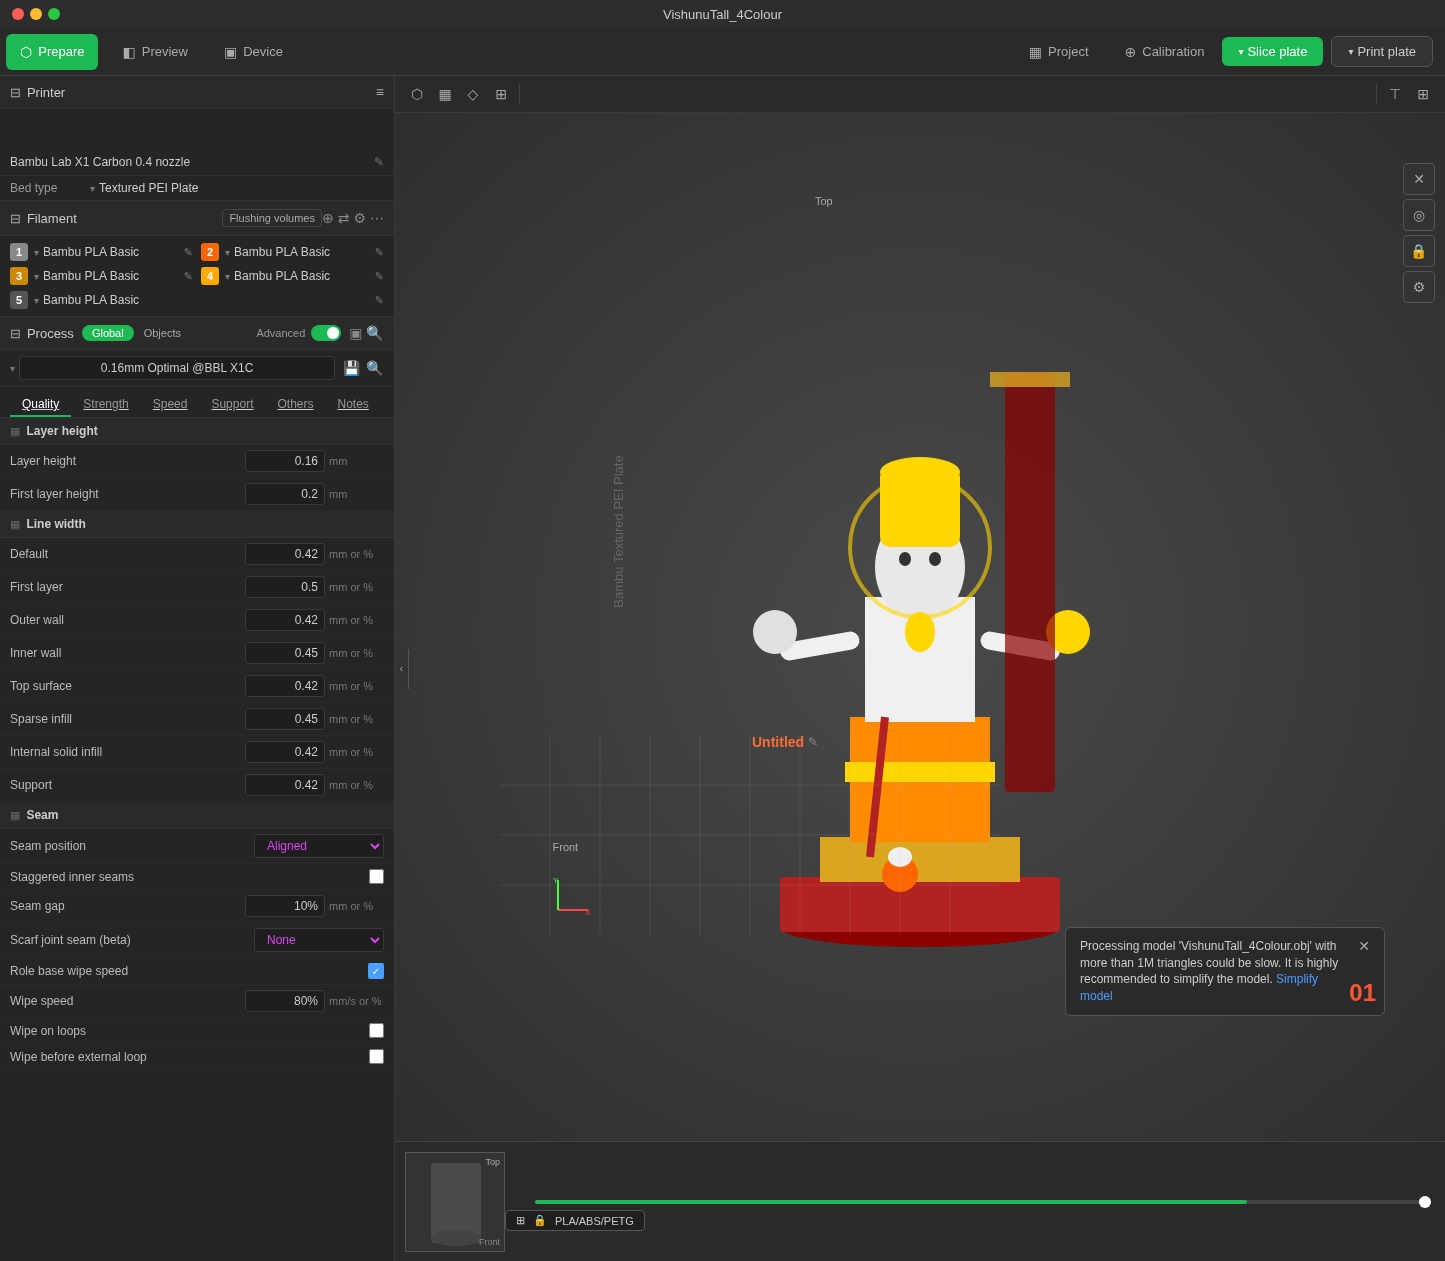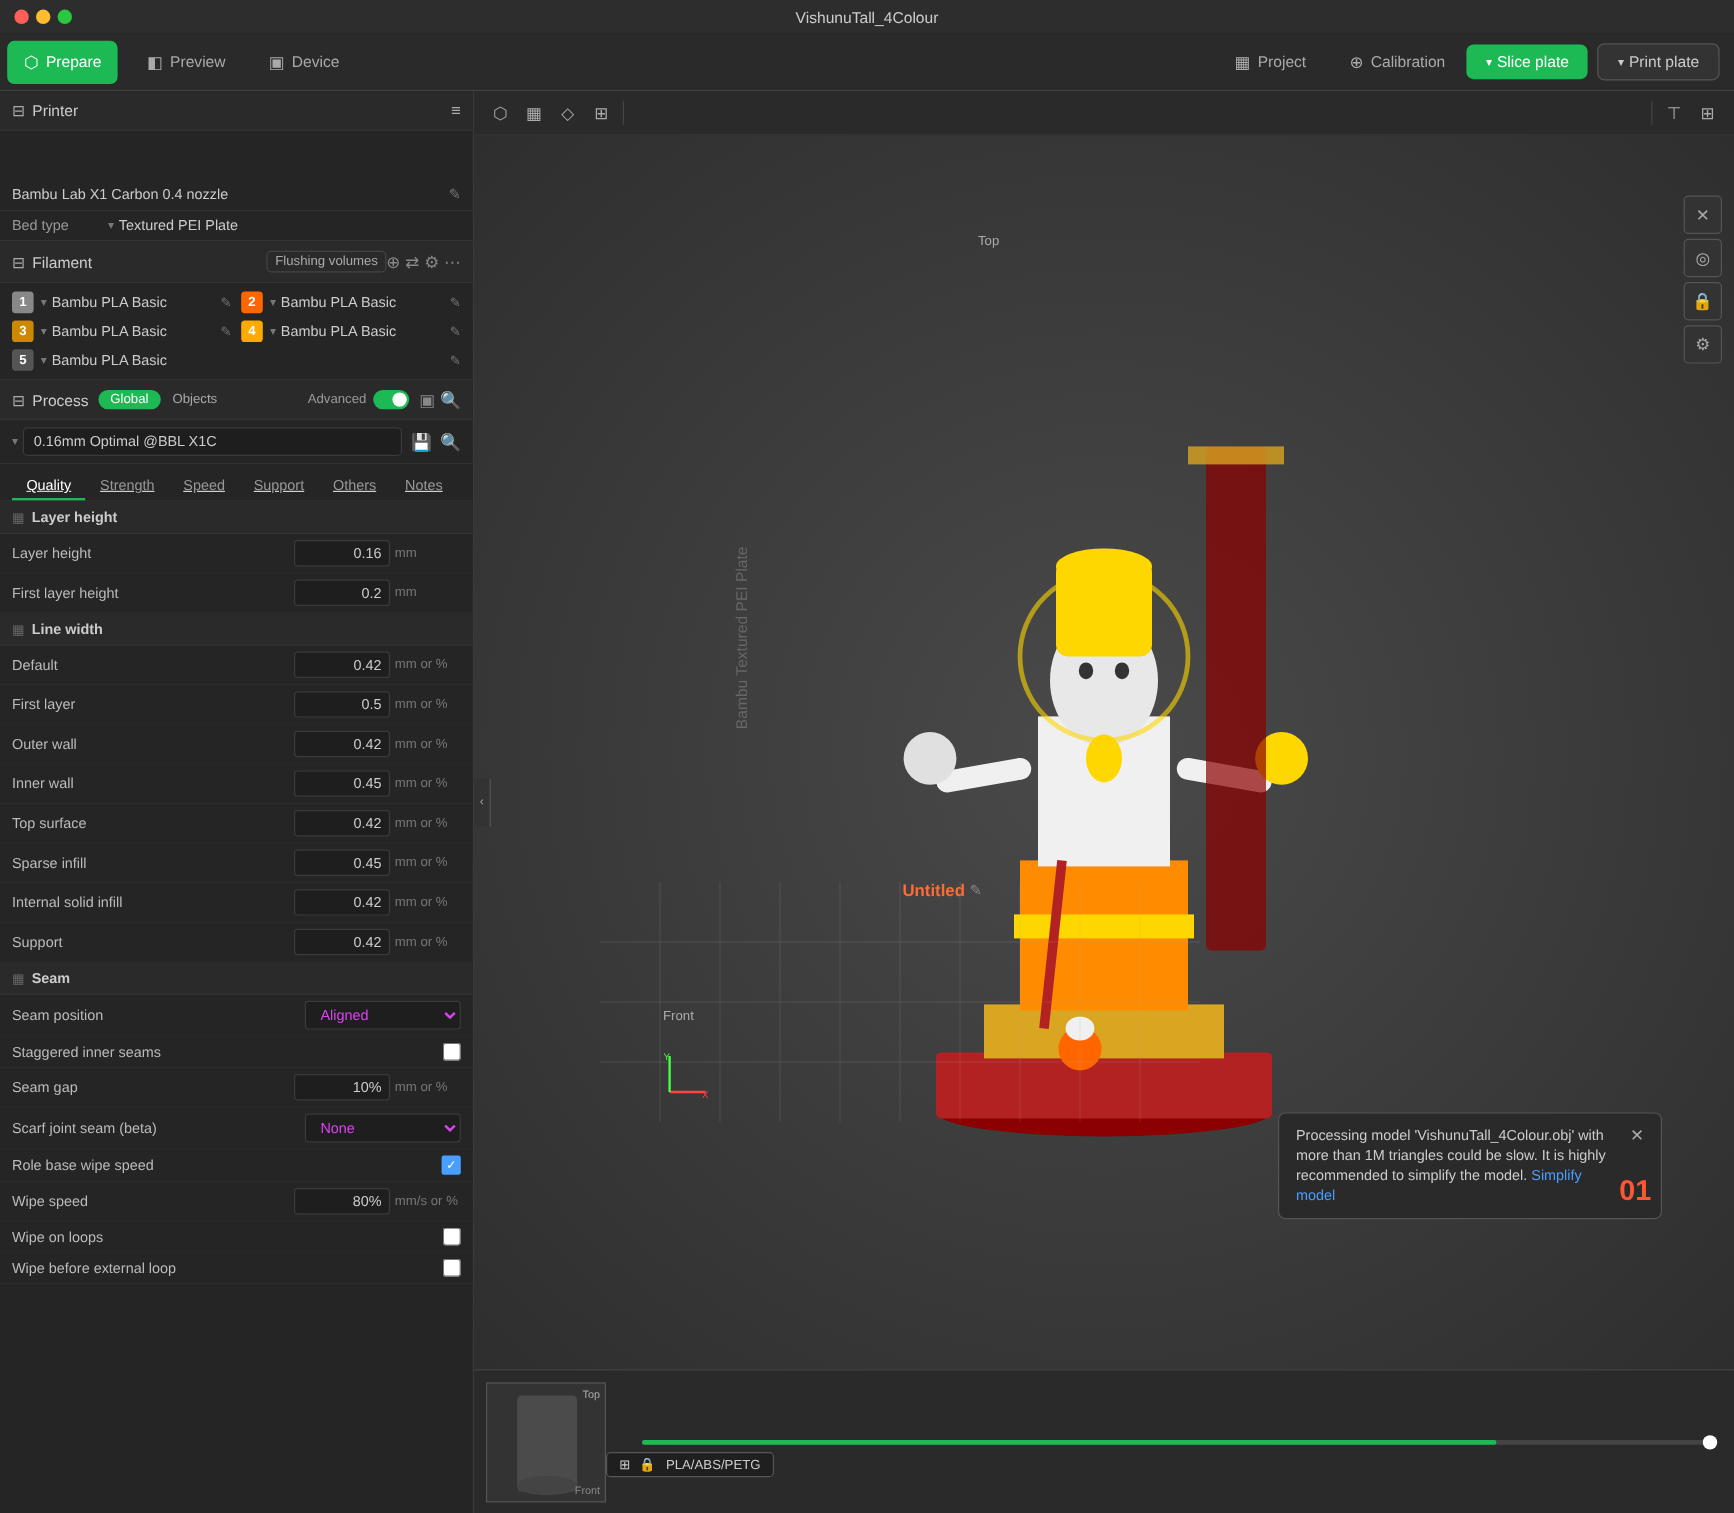--- a/index.html
+++ b/index.html
@@ -275,20 +275,21 @@
       border-bottom: 1px solid #333;
     }
     .profile-name {
       flex: 1;
       font-size: 12px;
       color: #ccc;
       background: #1e1e1e;
       border: 1px solid #3a3a3a;
       border-radius: 4px;
       padding: 4px 8px;
+      text-align: center;
     }
     .profile-icons { display: flex; gap: 6px; margin-left: 8px; }
 
     
     .quality-tabs {
       display: flex;
       padding: 6px 10px 0;
       border-bottom: 1px solid #333;
       background: #252525;
       text-decoration: underline;

